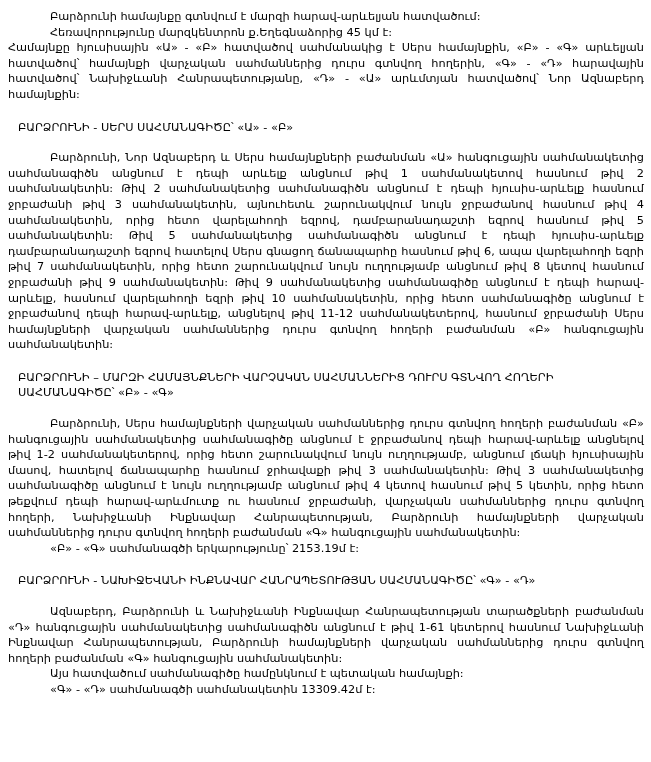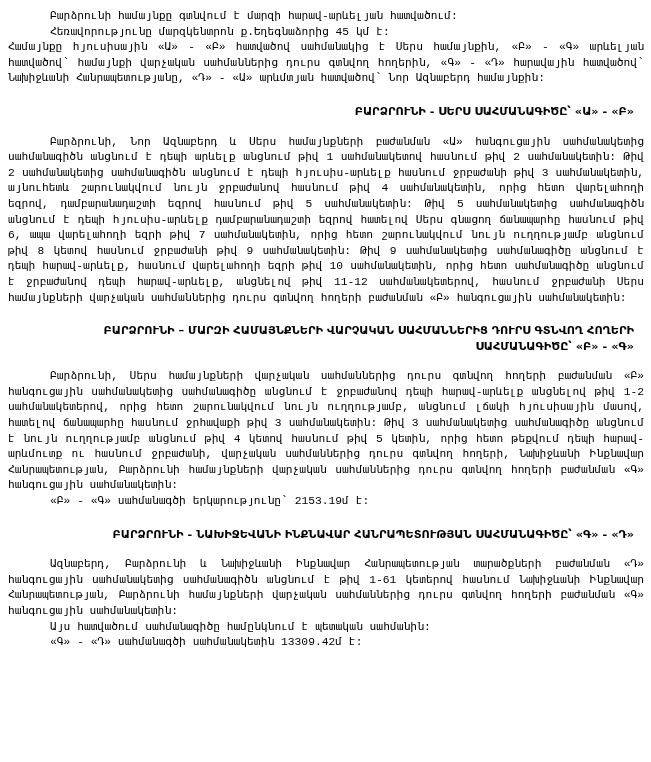--- a/index.html
+++ b/index.html
@@ -17,54 +17,53 @@
     padding: 9px 7px 0 8px;
     font-family: "DejaVu Sans", "Liberation Sans", sans-serif;
     font-size: 11.3px;
     line-height: 15.6px;
     color: #000000;
     background: #ffffff;
   }
   .doc p {
     margin: 0;
     text-align: justify;
-    font-family: Liberation Mono, monospace;
   }
   .indent {
     text-indent: 42px;
     text-align: left !important;
   }
   .para {
     text-indent: 42px;
   }
   .para.noindent {
     text-indent: 0;
   }
   .heading {
     margin: 17px 10px 15px 10px;
     font-size: 11.3px;
     line-height: 15.6px;
-    font-weight: bold;
-    text-align: right;
+    font-weight: normal;
+    text-align: left;
   }
 </style>
 </head>
 <body>
 
 <div class="doc">
 
   <p class="indent">Բարձրունի համայնքը գտնվում է մարզի հարավ-արևելյան հատվածում:</p>
   <p class="indent">Հեռավորությունը մարզկենտրոն ք.Եղեգնաձորից 45 կմ է:</p>
   <p class="para noindent">Համայնքը հյուսիսային «Ա» - «Բ» հատվածով սահմանակից է Սերս համայնքին, «Բ» - «Գ» արևելյան հատվածով՝ համայնքի վարչական սահմաններից դուրս գտնվող հողերին, «Գ» - «Դ» հարավային հատվածով՝ Նախիջևանի Հանրապետությանը, «Դ» - «Ա» արևմտյան հատվածով՝ Նոր Ազնաբերդ համայնքին:</p>
 
   <h2 class="heading">ԲԱՐՁՐՈՒՆԻ - ՍԵՐՍ ՍԱՀՄԱՆԱԳԻԾԸ՝ «Ա» - «Բ»</h2>
   <p class="para">Բարձրունի, Նոր Ազնաբերդ և Սերս համայնքների բաժանման «Ա» հանգուցային սահմանակետից սահմանագիծն անցնում է դեպի արևելք անցնում թիվ 1 սահմանակետով հասնում թիվ 2 սահմանակետին: Թիվ 2 սահմանակետից սահմանագիծն անցնում է դեպի հյուսիս-արևելք հասնում ջրբաժանի թիվ 3 սահմանակետին, այնուհետև շարունակվում նույն ջրբաժանով հասնում թիվ 4 սահմանակետին, որից հետո վարելահողի եզրով, դամբարանադաշտի եզրով հասնում թիվ 5 սահմանակետին: Թիվ 5 սահմանակետից սահմանագիծն անցնում է դեպի հյուսիս-արևելք դամբարանադաշտի եզրով հատելով Սերս գնացող ճանապարհը հասնում թիվ 6, ապա վարելահողի եզրի թիվ 7 սահմանակետին, որից հետո շարունակվում նույն ուղղությամբ անցնում թիվ 8 կետով հասնում ջրբաժանի թիվ 9 սահմանակետին: Թիվ 9 սահմանակետից սահմանագիծը անցնում է դեպի հարավ-արևելք, հասնում վարելահողի եզրի թիվ 10 սահմանակետին, որից հետո սահմանագիծը անցնում է ջրբաժանով դեպի հարավ-արևելք, անցնելով թիվ 11-12 սահմանակետերով, հասնում ջրբաժանի Սերս համայնքների վարչական սահմաններից դուրս գտնվող հողերի բաժանման «Բ» հանգուցային սահմանակետին:</p>
 
   <h2 class="heading">ԲԱՐՁՐՈՒՆԻ – ՄԱՐԶԻ ՀԱՄԱՅՆՔՆԵՐԻ ՎԱՐՉԱԿԱՆ ՍԱՀՄԱՆՆԵՐԻՑ ԴՈՒՐՍ ԳՏՆՎՈՂ ՀՈՂԵՐԻ ՍԱՀՄԱՆԱԳԻԾԸ՝ «Բ» - «Գ»</h2>
   <p class="para">Բարձրունի, Սերս համայնքների վարչական սահմաններից դուրս գտնվող հողերի բաժանման «Բ» հանգուցային սահմանակետից սահմանագիծը անցնում է ջրբաժանով դեպի հարավ-արևելք անցնելով թիվ 1-2 սահմանակետերով, որից հետո շարունակվում նույն ուղղությամբ, անցնում լճակի հյուսիսային մասով, հատելով ճանապարհը հասնում ջրհավաքի թիվ 3 սահմանակետին: Թիվ 3 սահմանակետից սահմանագիծը անցնում է նույն ուղղությամբ անցնում թիվ 4 կետով հասնում թիվ 5 կետին, որից հետո թեքվում դեպի հարավ-արևմուտք ու հասնում ջրբաժանի, վարչական սահմաններից դուրս գտնվող հողերի, Նախիջևանի Ինքնավար Հանրապետության, Բարձրունի համայնքների վարչական սահմաններից դուրս գտնվող հողերի բաժանման «Գ» հանգուցային սահմանակետին:</p>
   <p class="indent">«Բ» - «Գ» սահմանագծի երկարությունը՝ 2153.19մ է:</p>
 
   <h2 class="heading">ԲԱՐՁՐՈՒՆԻ - ՆԱԽԻՋԵՎԱՆԻ ԻՆՔՆԱՎԱՐ ՀԱՆՐԱՊԵՏՈՒԹՅԱՆ ՍԱՀՄԱՆԱԳԻԾԸ՝ «Գ» - «Դ»</h2>
   <p class="para">Ազնաբերդ, Բարձրունի և Նախիջևանի Ինքնավար Հանրապետության տարածքների բաժանման «Դ» հանգուցային սահմանակետից սահմանագիծն անցնում է թիվ 1-61 կետերով հասնում Նախիջևանի Ինքնավար Հանրապետության, Բարձրունի համայնքների վարչական սահմաններից դուրս գտնվող հողերի բաժանման «Գ» հանգուցային սահմանակետին:</p>
-  <p class="indent">Այս հատվածում սահմանագիծը համընկնում է պետական սահմանին:</p>
+  <p class="indent">Այս հատվածում սահմանագիծը համընկնում է պետական համայնքի:</p>
   <p class="indent">«Գ» - «Դ» սահմանագծի սահմանակետին 13309.42մ է:</p>
 
 </div>
 
 </body></html>

